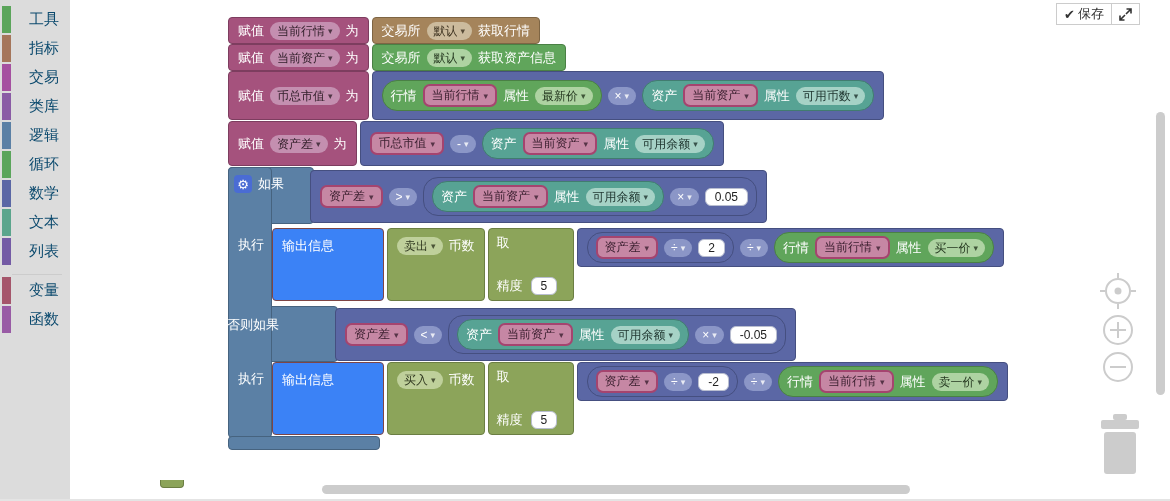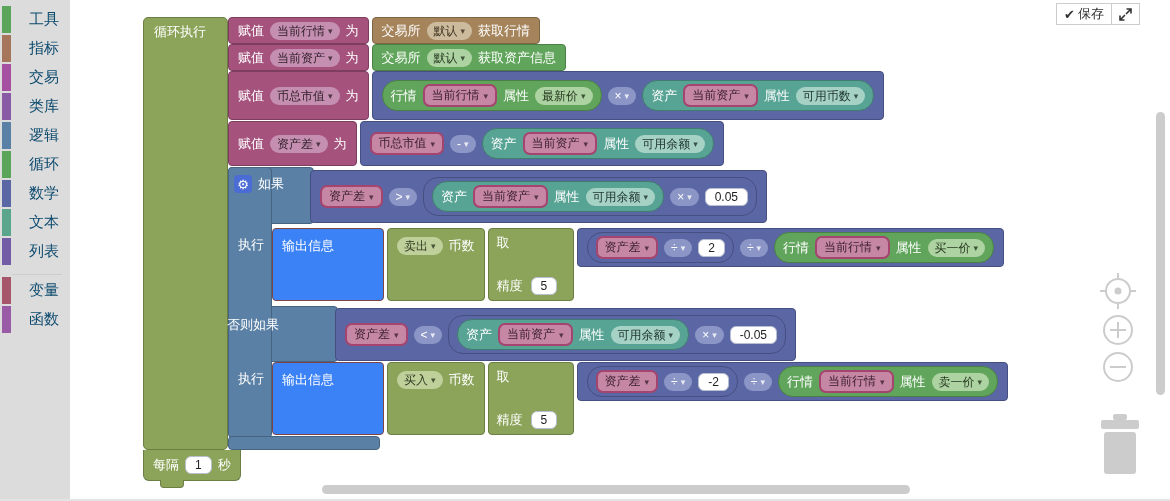--- a/index.html
+++ b/index.html
@@ -115,30 +115,20 @@
       <span>✔</span>
       <span>保存</span>
     </div>
     <div class="btn">
       <svg width="13" height="13" viewBox="0 0 13 13">
         <path d="M7.5 1 L12 1 L12 5.5 M12 1 L7 6 M5.5 12 L1 12 L1 7.5 M1 12 L6 7" stroke="#333" stroke-width="1.6" fill="none"></path>
       </svg>
     </div>
   </div>
 
-  <div class="spine" style="left:143px;top:17px;width:85px;height:433px;">
-    <div style="padding:5px 0 0 10px;color:#fff;font-size:13px;">循环执行</div>
-  </div>
-  <div class="row" style="left:143px;top:450px;height:31px;">
-    <div class="blk b-olive" style="border-radius:0 0 6px 6px;border-top:none;">
-      <span>每隔</span>
-      <span class="num">1</span>
-      <span>秒</span>
-    </div>
-  </div>
   <div style="position:absolute;left:160px;top:480px;width:22px;height:7px;background:#8ca45a;border:1px solid #6b7e43;border-top:none;border-radius:0 0 4px 4px;"></div>
 
   <div class="if-part" style="left:228px;top:167px;width:86px;height:57px;"></div>
   <div class="if-part" style="left:228px;top:306px;width:110px;height:56px;"></div>
   <div class="if-part" style="left:228px;top:167px;width:44px;height:271px;"></div>
   <div class="if-part" style="left:228px;top:436px;width:152px;height:14px;"></div>
   <div class="blk-label" style="left:234px;top:175px;">
     <span class="gear">⚙</span>
     <span>如果</span>
   </div>

